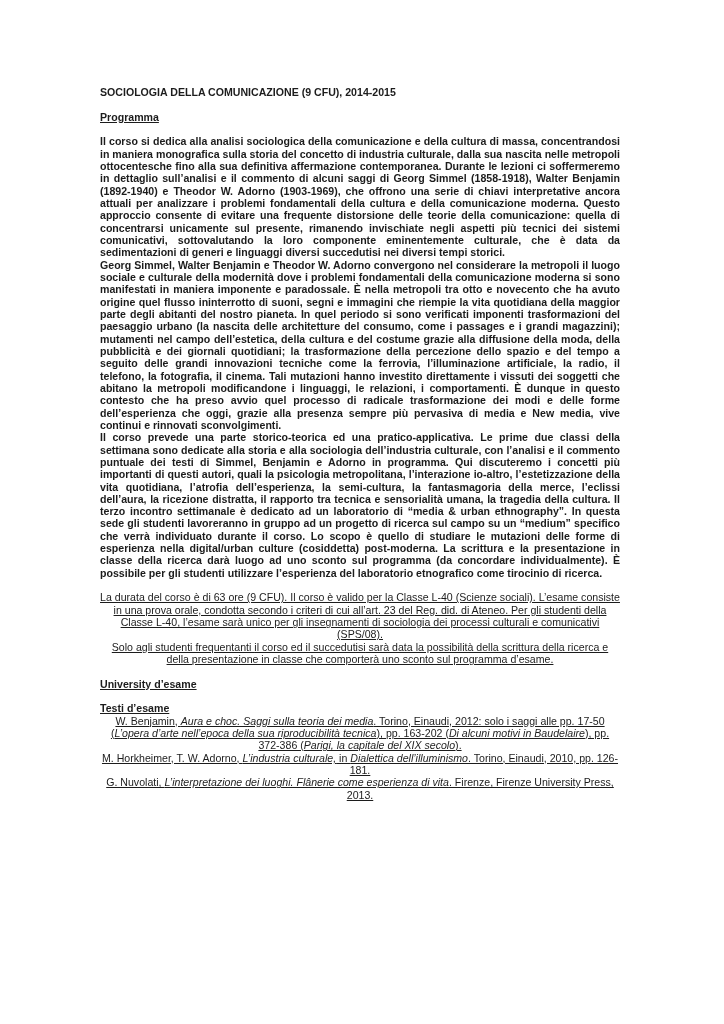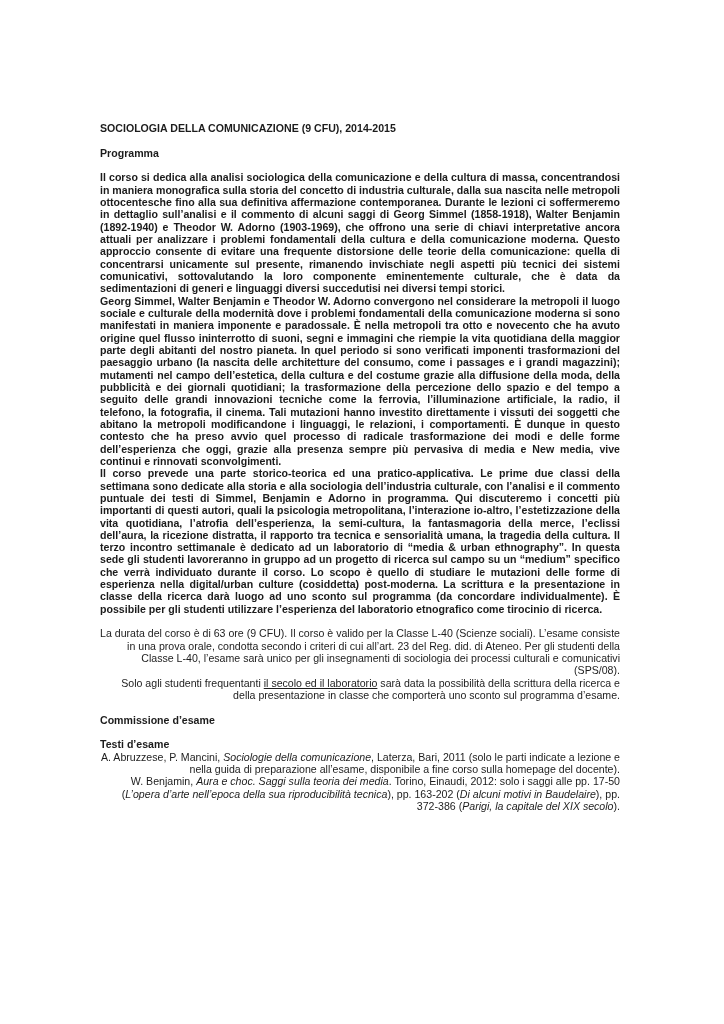--- a/index.html
+++ b/index.html
@@ -17,48 +17,48 @@
     box-sizing: border-box;
     width: 724px;
     height: 1024px;
     background: #ffffff;
     padding: 86px 104px 40px 100px;
     overflow: hidden;
   }
   .doc {
     font-size: 10.6px;
     line-height: 12.33px;
-    margin-top: 36px;
   }
   .block { margin: 0; }
   .title { font-weight: bold; }
-  .heading { font-weight: bold; }
+  .heading { font-weight: bold; text-decoration: underline; }
   .blank { height: 12.33px; }
   .align-justify { text-align: justify; font-weight: bold; }
-  .align-left { text-align: right; }
+  .align-left { text-align: center; text-decoration: underline; }
   .italic { font-style: italic; }
   .underline { text-decoration: underline; }
 </style>
 </head>
 <body>
 
 <div class="page">
   <div class="doc">
     <div class="block title">SOCIOLOGIA DELLA COMUNICAZIONE (9 CFU), 2014-2015</div>
     <div>
         <div class="block blank"></div>
         <div class="block heading"><span>Programma</span></div>
         <div class="block blank"></div>
         <div class="block paragraph align-justify"><span>Il corso si dedica alla analisi sociologica della comunicazione e della cultura di massa, concentrandosi in maniera monografica sulla storia del concetto di industria culturale, dalla sua nascita nelle metropoli ottocentesche fino alla sua definitiva affermazione contemporanea. Durante le lezioni ci soffermeremo in dettaglio sull’analisi e il commento di alcuni saggi di Georg Simmel (1858-1918), Walter Benjamin (1892-1940) e Theodor W. Adorno (1903-1969), che offrono una serie di chiavi interpretative ancora attuali per analizzare i problemi fondamentali della cultura e della comunicazione moderna. Questo approccio consente di evitare una frequente distorsione delle teorie della comunicazione: quella di concentrarsi unicamente sul presente, rimanendo invischiate negli aspetti più tecnici dei sistemi comunicativi, sottovalutando la loro componente eminentemente culturale, che è data da sedimentazioni di generi e linguaggi diversi succedutisi nei diversi tempi storici.</span></div>
         <div class="block paragraph align-justify"><span>Georg Simmel, Walter Benjamin e Theodor W. Adorno convergono nel considerare la metropoli il luogo sociale e culturale della modernità dove i problemi fondamentali della comunicazione moderna si sono manifestati in maniera imponente e paradossale. È nella metropoli tra otto e novecento che ha avuto origine quel flusso ininterrotto di suoni, segni e immagini che riempie la vita quotidiana della maggior parte degli abitanti del nostro pianeta. In quel periodo si sono verificati imponenti trasformazioni del paesaggio urbano (la nascita delle architetture del consumo, come i passages e i grandi magazzini); mutamenti nel campo dell’estetica, della cultura e del costume grazie alla diffusione della moda, della pubblicità e dei giornali quotidiani; la trasformazione della percezione dello spazio e del tempo a seguito delle grandi innovazioni tecniche come la ferrovia, l’illuminazione artificiale, la radio, il telefono, la fotografia, il cinema. Tali mutazioni hanno investito direttamente i vissuti dei soggetti che abitano la metropoli modificandone i linguaggi, le relazioni, i comportamenti. È dunque in questo contesto che ha preso avvio quel processo di radicale trasformazione dei modi e delle forme dell’esperienza che oggi, grazie alla presenza sempre più pervasiva di media e New media, vive continui e rinnovati sconvolgimenti.</span></div>
         <div class="block paragraph align-justify"><span>Il corso prevede una parte storico-teorica ed una pratico-applicativa. Le prime due classi della settimana sono dedicate alla storia e alla sociologia dell’industria culturale, con l’analisi e il commento puntuale dei testi di Simmel, Benjamin e Adorno in programma. Qui discuteremo i concetti più importanti di questi autori, quali la psicologia metropolitana, l’interazione io-altro, l’estetizzazione della vita quotidiana, l’atrofia dell’esperienza, la semi-cultura, la fantasmagoria della merce, l’eclissi dell’aura, la ricezione distratta, il rapporto tra tecnica e sensorialità umana, la tragedia della cultura. Il terzo incontro settimanale è dedicato ad un laboratorio di “media &amp; urban ethnography”. In questa sede gli studenti lavoreranno in gruppo ad un progetto di ricerca sul campo su un “medium” specifico che verrà individuato durante il corso. Lo scopo è quello di studiare le mutazioni delle forme di esperienza nella digital/urban culture (cosiddetta) post-moderna. La scrittura e la presentazione in classe della ricerca darà luogo ad uno sconto sul programma (da concordare individualmente). È possibile per gli studenti utilizzare l’esperienza del laboratorio etnografico come tirocinio di ricerca.</span></div>
         <div class="block blank"></div>
         <div class="block paragraph align-left"><span>La durata del corso è di 63 ore (9 CFU). Il corso è valido per la Classe L-40 (Scienze sociali). L’esame consiste in una prova orale, condotta secondo i criteri di cui all’art. 23 del Reg. did. di Ateneo. Per gli studenti della Classe L-40, l’esame sarà unico per gli insegnamenti di sociologia dei processi culturali e comunicativi (SPS/08).</span></div>
-        <div class="block paragraph align-left"><span>Solo agli studenti frequentanti </span><span class="underline">il secolo ed il laboratorio</span><span> sarà data la possibilità della scrittura della ricerca e della presentazione in classe che comporterà uno sconto sul programma d’esame.</span></div>
+        <div class="block paragraph align-left"><span>Solo agli studenti frequentanti </span><span class="underline">il corso ed il succedutisi</span><span> sarà data la possibilità della scrittura della ricerca e della presentazione in classe che comporterà uno sconto sul programma d’esame.</span></div>
         <div class="block blank"></div>
-        <div class="block heading"><span>Commissione d’esame</span></div>
+        <div class="block heading"><span>University d’esame</span></div>
         <div class="block blank"></div>
         <div class="block heading"><span>Testi d’esame</span></div>
-        <div class="block paragraph align-left"><span>A. Abruzzese, P. Mancini, </span><span class="italic">Sociologie della comunicazione</span><span>, Laterza, Bari, 2011 (solo le parti indicate a lezione e nella guida di preparazione all’esame, disponibile a fine corso sulla homepage del docente).</span></div>
         <div class="block paragraph align-left"><span>W. Benjamin, </span><span class="italic">Aura e choc. Saggi sulla teoria dei media</span><span>. Torino, Einaudi, 2012: solo i saggi alle pp. 17-50 (</span><span class="italic">L’opera d’arte nell’epoca della sua riproducibilità tecnica</span><span>), pp. 163-202 (</span><span class="italic">Di alcuni motivi in Baudelaire</span><span>), pp. 372-386 (</span><span class="italic">Parigi, la capitale del XIX secolo</span><span>).</span></div>
+        <div class="block paragraph align-left"><span>M. Horkheimer, T. W. Adorno, </span><span class="italic">L’industria culturale,</span><span> in </span><span class="italic">Dialettica dell’illuminismo</span><span>. Torino, Einaudi, 2010, pp. 126-181.</span></div>
+        <div class="block paragraph align-left"><span>G. Nuvolati, </span><span class="italic">L’interpretazione dei luoghi. Flânerie come esperienza di vita</span><span>. Firenze, Firenze University Press, 2013.</span></div>
       </div>
   </div>
 </div>
 
 </body></html>

